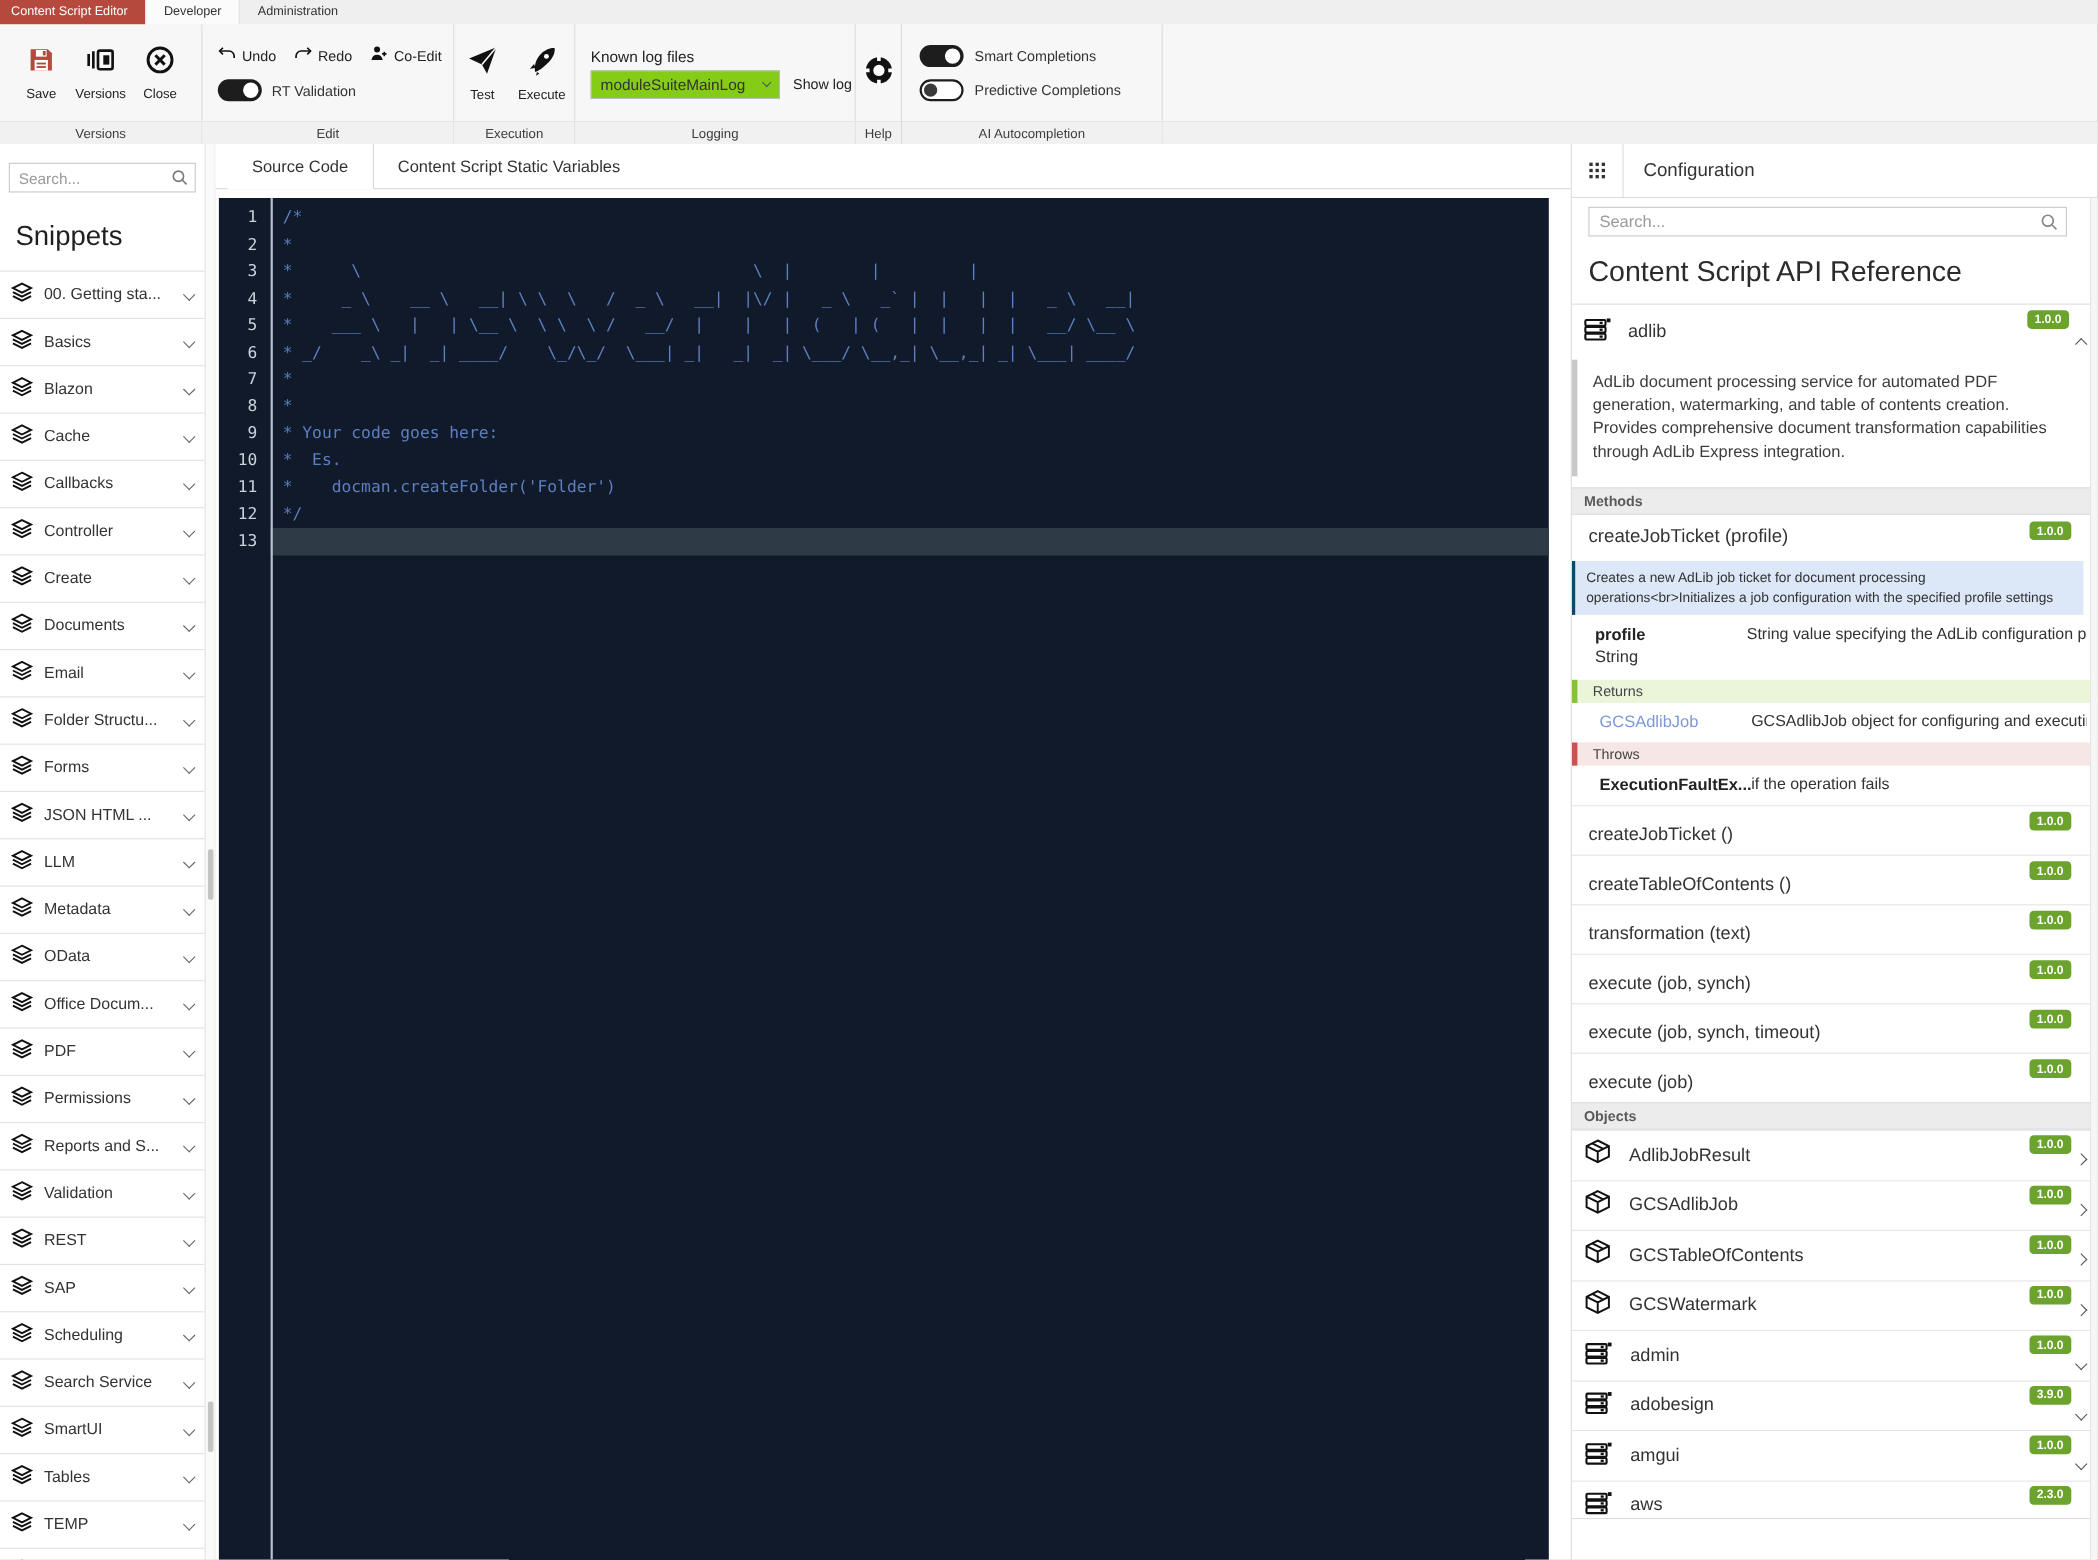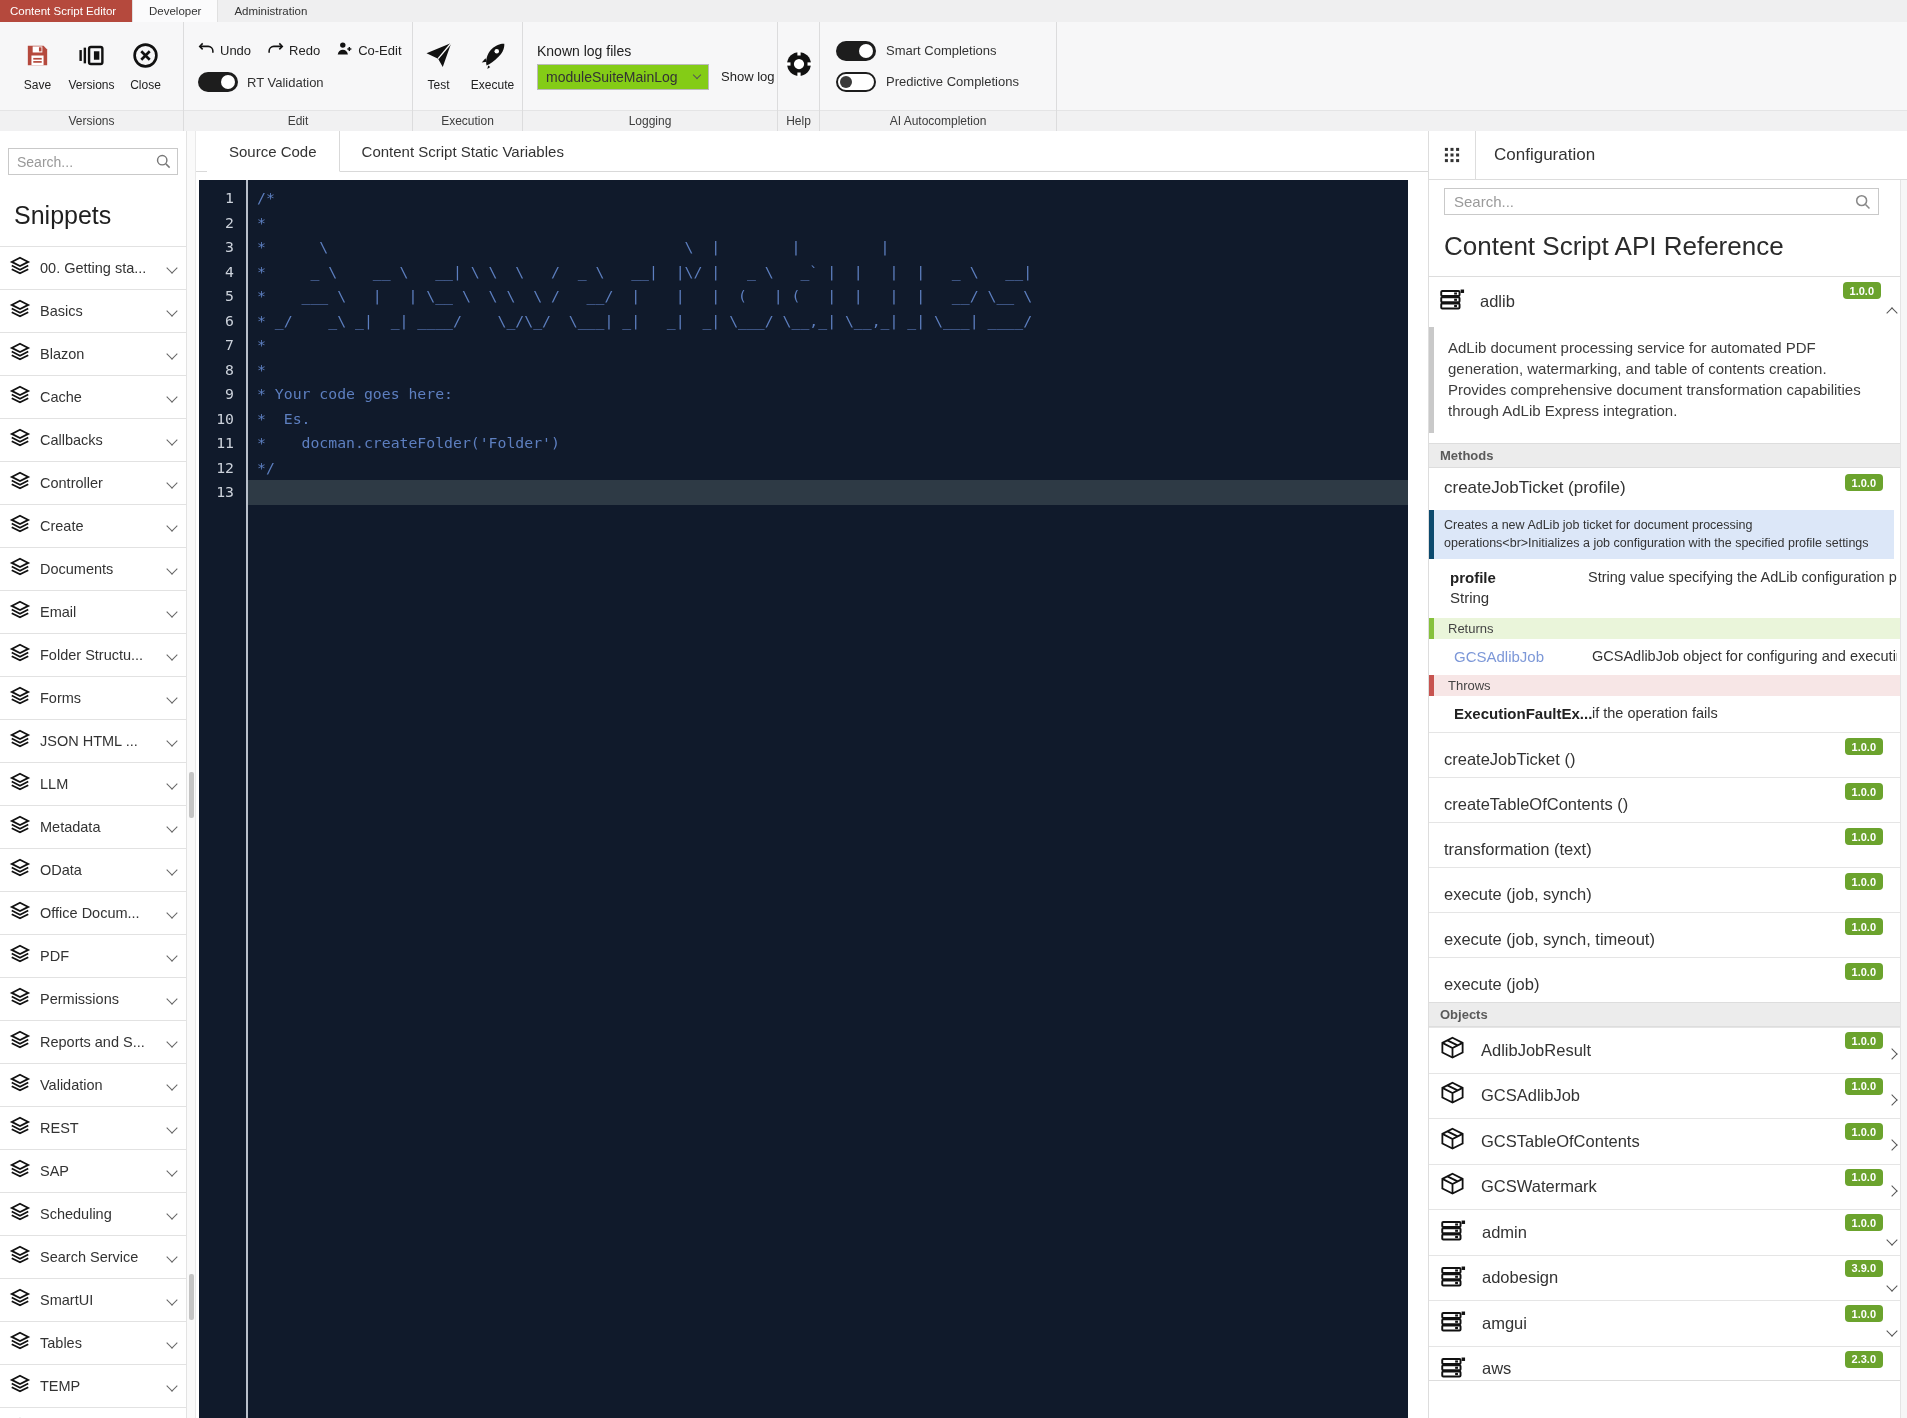--- a/index.html
+++ b/index.html
@@ -70,21 +70,21 @@
   .svc-row { height:48px; display:flex; align-items:center; padding:0 8px 0 9px; position:relative; }
   .svc-row .nm { font-size:16.5px; color:#333; margin-left:14px; }
   .badge { background:#6ba32d; color:#fff; font-size:11px; font-weight:bold; padding:2.5px 7px; border-radius:4px; }
   .svc-row .badge { position:absolute; right:26px; top:5px; }
   .svc-row .chev { position:absolute; right:11px; top:28px; border-color:#555; }
   .svc-desc { border-left:5px solid #c9c9c9; padding:10px 14px 12px 14px; margin:2px 14px 10px 0; font-size:15px; color:#3c3c3c; line-height:21px; }
   .strip { background:#ececec; border-top:1px solid #ddd; border-bottom:1px solid #ddd; font-size:13px; font-weight:bold; color:#5a5a5a; padding:4px 0 4px 11px; }
   .xmethod { position:relative; padding-top:4px; }
   .xmethod .badge { position:absolute; top:6px; right:24px; }
   .xmethod .mname { font-size:17px; color:#333; margin:6px 0 12px 15px; }
-  .hl-desc { background:#dce7f8; border-left:5px solid #0c4a6e; margin-right:13px; padding:7px 10px; font-size:12.5px; color:#333; line-height:17.5px; }
+  .hl-desc { background:#dce7f8; border-left:3px solid #0c4a6e; margin-right:13px; padding:7px 10px; font-size:12.5px; color:#333; line-height:17.5px; }
   .prow { display:grid; grid-template-columns:138px 1fr; padding:10px 10px 12px 21px; }
   .prow .pn { font-size:15px; font-weight:bold; color:#222; }
   .prow .pt { font-size:15px; color:#333; margin-top:3px; }
   .prow .pd { font-size:14.5px; color:#333; white-space:nowrap; overflow:hidden; }
   .sec-strip { font-size:13px; color:#444; padding:3px 0 3px 14px; margin-right:0; }
   .sec-strip.returns { background:#eaf5da; border-left:5px solid #86c13c; }
   .sec-strip.throws { background:#f7e6e6; border-left:5px solid #c75450; }
   .r-row { display:grid; grid-template-columns:138px 1fr; padding:9px 10px 10px 25px; }
   .r-row .link { font-size:15px; color:#7d98d8; }
   .r-row .bold { font-size:15px; font-weight:bold; color:#222; }

